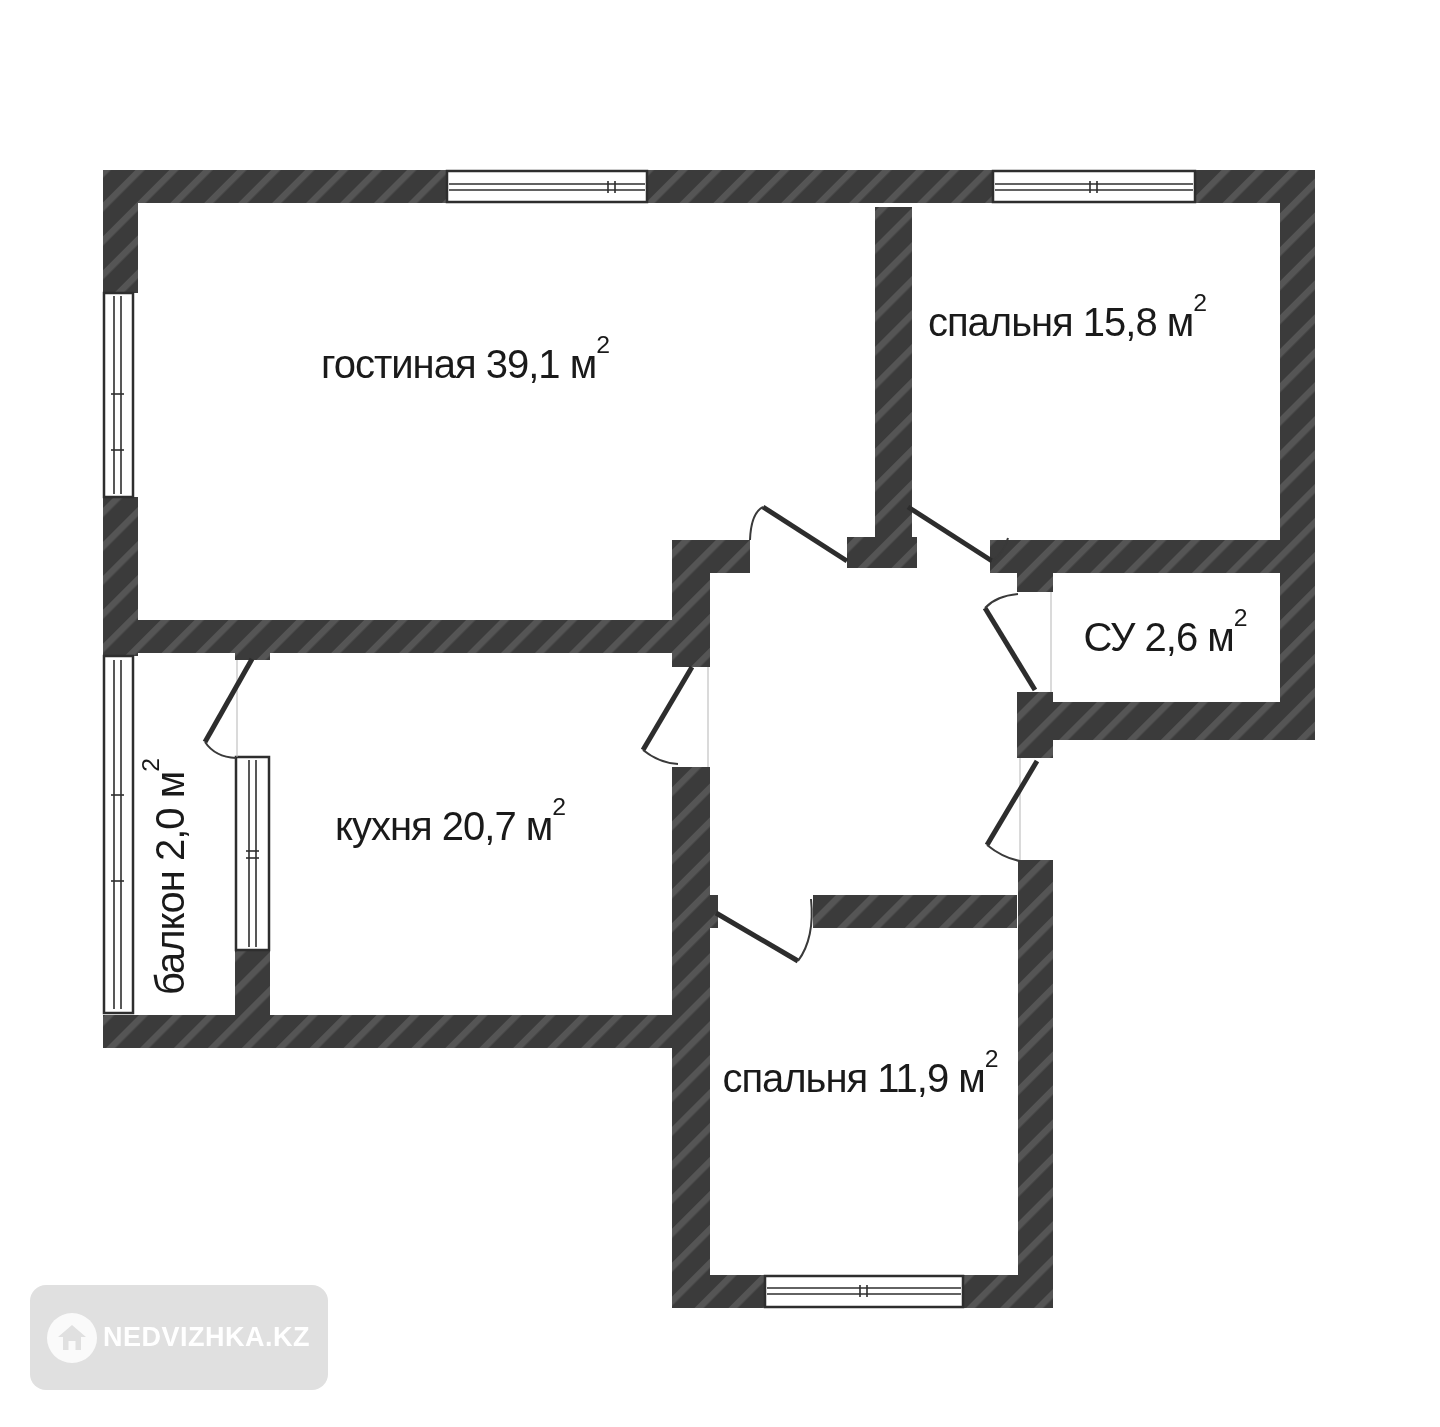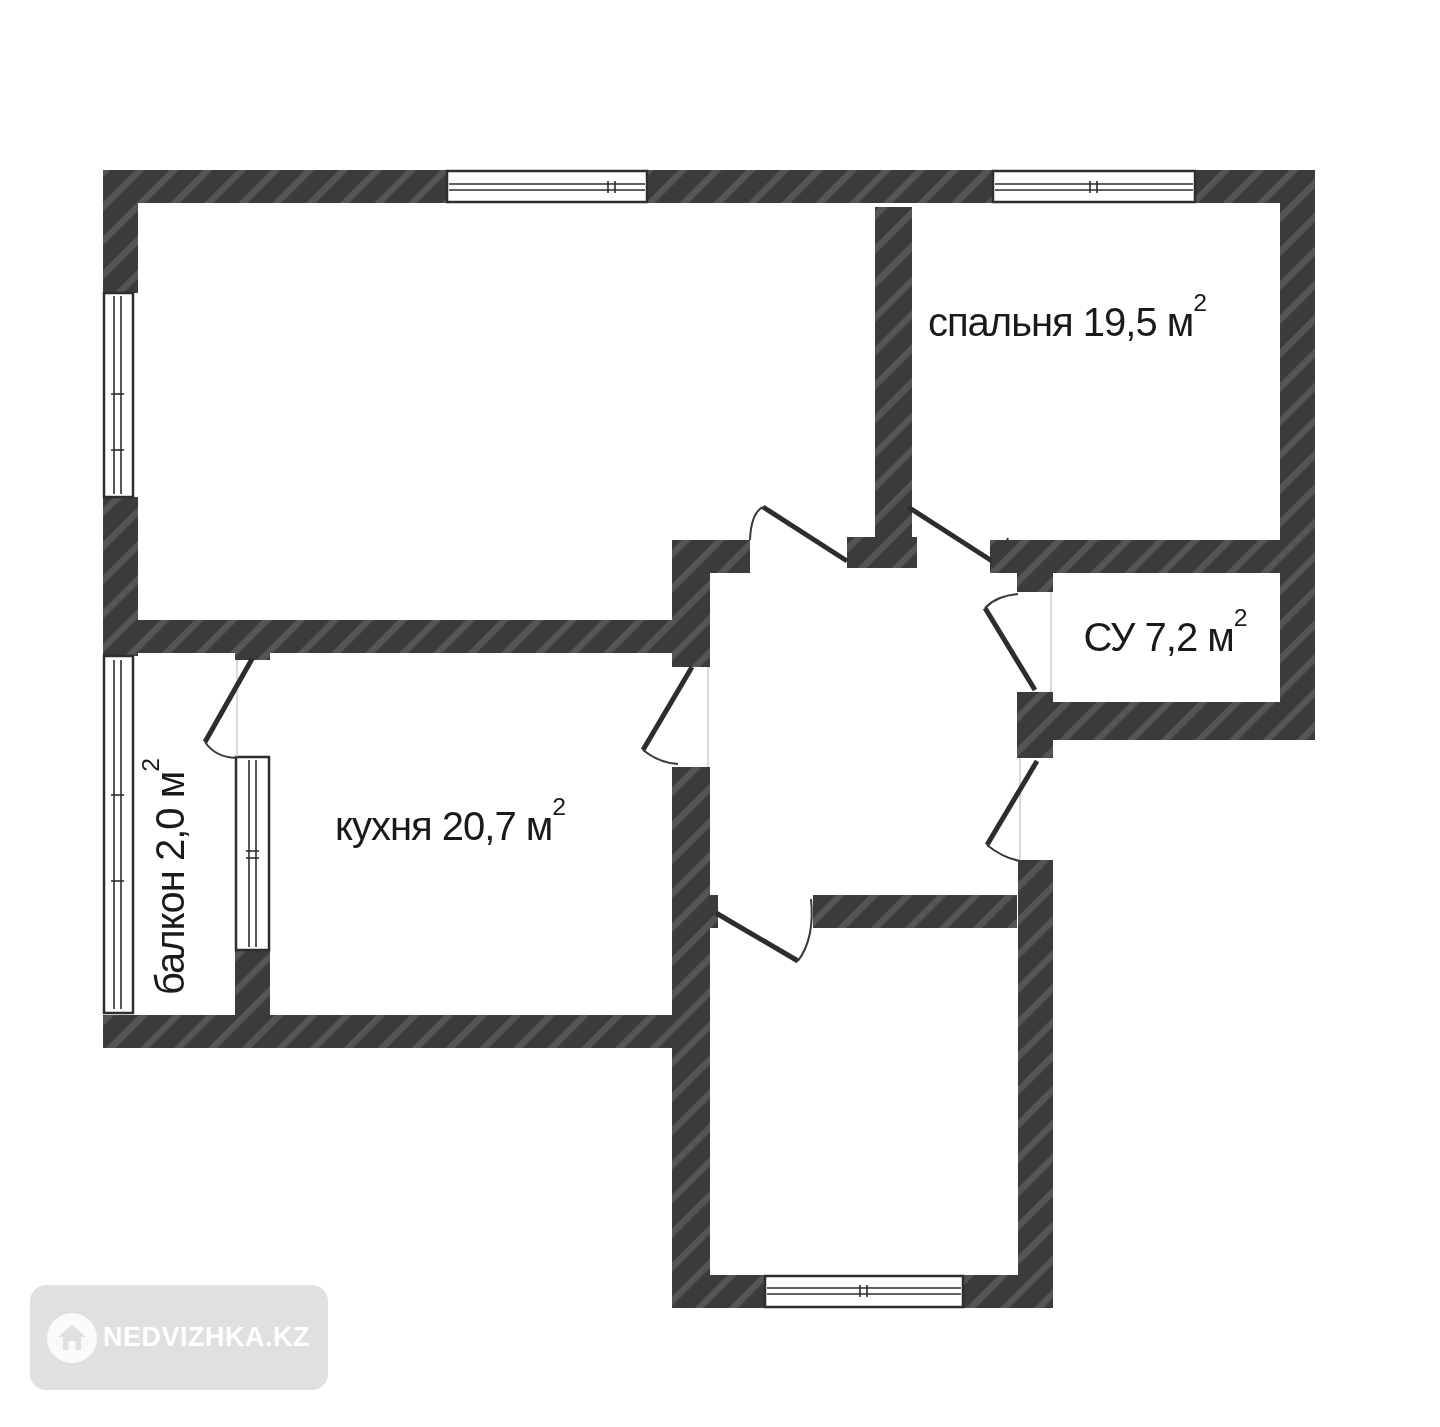--- a/index.html
+++ b/index.html
@@ -185,38 +185,44 @@
         <path d="M643,750 Q659,763 678,764" stroke="#3a3a3a" stroke-width="2"></path>
       </g>
 
       <g>
         <line x1="252" y1="659" x2="205" y2="742" stroke="#2d2d2d" stroke-width="5"></line>
         <path d="M205,742 Q215,757 236,758" stroke="#3a3a3a" stroke-width="2"></path>
       </g>
     </g>
   </svg>
 
+  <div class="room-label" style="left:465px; top:364px">
+    <span>гостиная 39,1 м</span><sup>2</sup>
+  </div>
 
   <div class="room-label" style="left:1067px; top:322px">
-    <span>спальня 19,5 м</span><sup>2</sup>
+    <span>спальня 15,8 м</span><sup>2</sup>
   </div>
 
   <div class="room-label" style="left:1165px; top:637px">
-    <span>СУ 7,2 м</span><sup>2</sup>
+    <span>СУ 2,6 м</span><sup>2</sup>
   </div>
 
 
   <div class="room-label" style="left:450px; top:826px">
     <span>кухня 20,7 м</span><sup>2</sup>
   </div>
 
   <div class="room-label vertical" style="left:170px; top:877px">
     <span>балкон 2,0 м</span><sup>2</sup>
   </div>
 
+  <div class="room-label" style="left:860px; top:1078px">
+    <span>спальня 11,9 м</span><sup>2</sup>
+  </div>
 
   <div class="watermark">
     <div class="wm-circle">
       <svg width="34" height="34" viewBox="0 0 34 34">
         <path d="M17 4 L31 16 H26 V29 H8 V16 H3 Z" fill="#e0e0e0"></path>
         <rect x="13.5" y="20" width="7" height="9" fill="#fafafa"></rect>
       </svg>
     </div>
     <span class="wm-text">NEDVIZHKA.KZ</span>
   </div>

